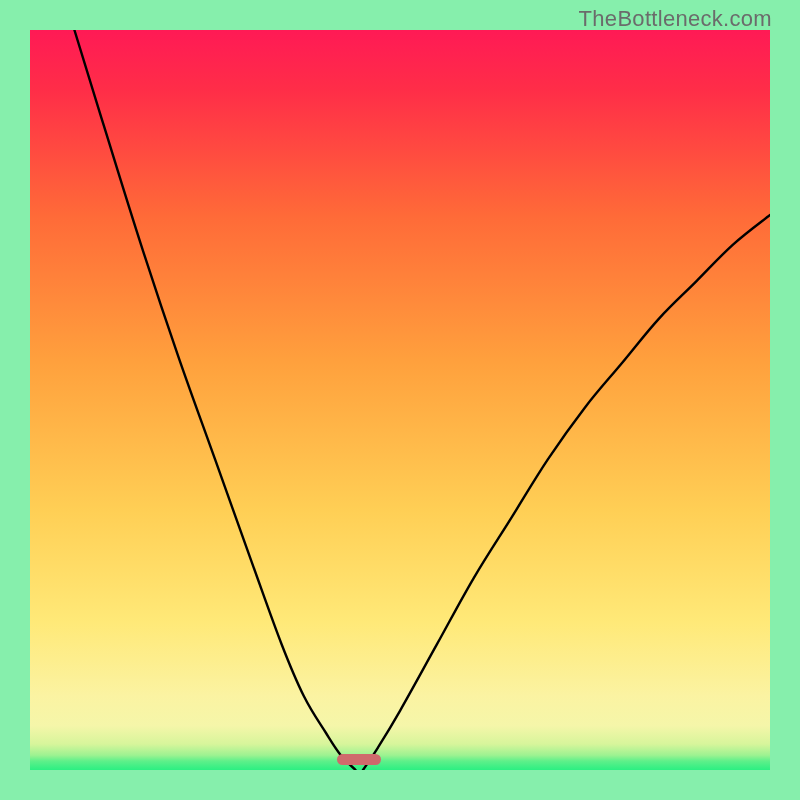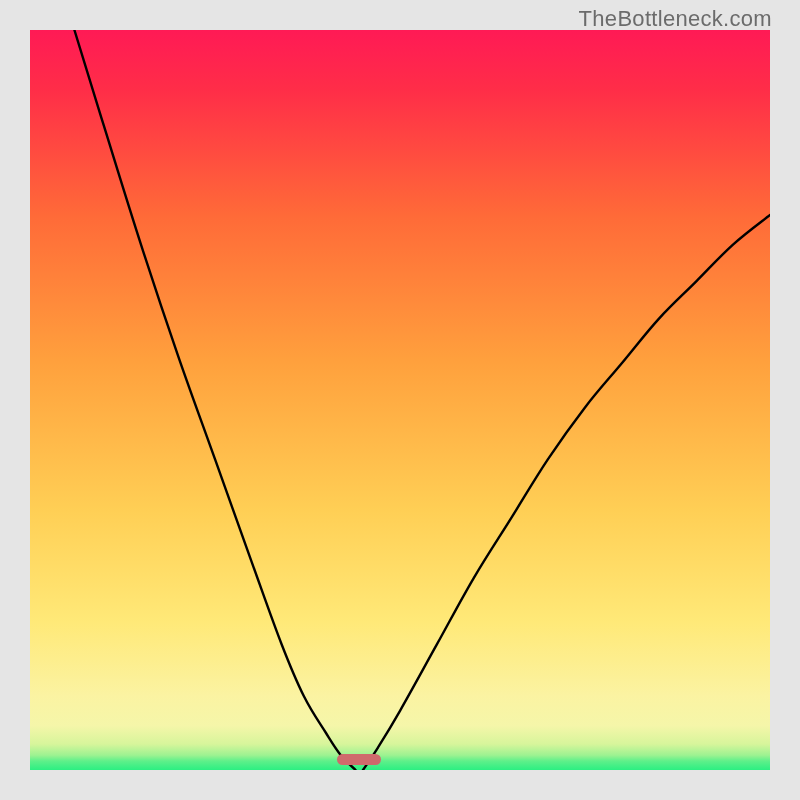--- a/index.html
+++ b/index.html
@@ -8,21 +8,21 @@
     width: 800px;
     height: 800px;
     background: #000;
     overflow: hidden;
     font-family: Arial, Helvetica, sans-serif;
   }
   .frame {
     position: absolute;
     width: 800px;
     height: 800px;
-    background: #e5e5e5;
+    background: #86efac;
   }
   .plot-area {
     position: absolute;
     left: 30px;
     top: 30px;
     width: 740px;
     height: 740px;
     background: linear-gradient(
       to top,
       #2cef82 0%,

